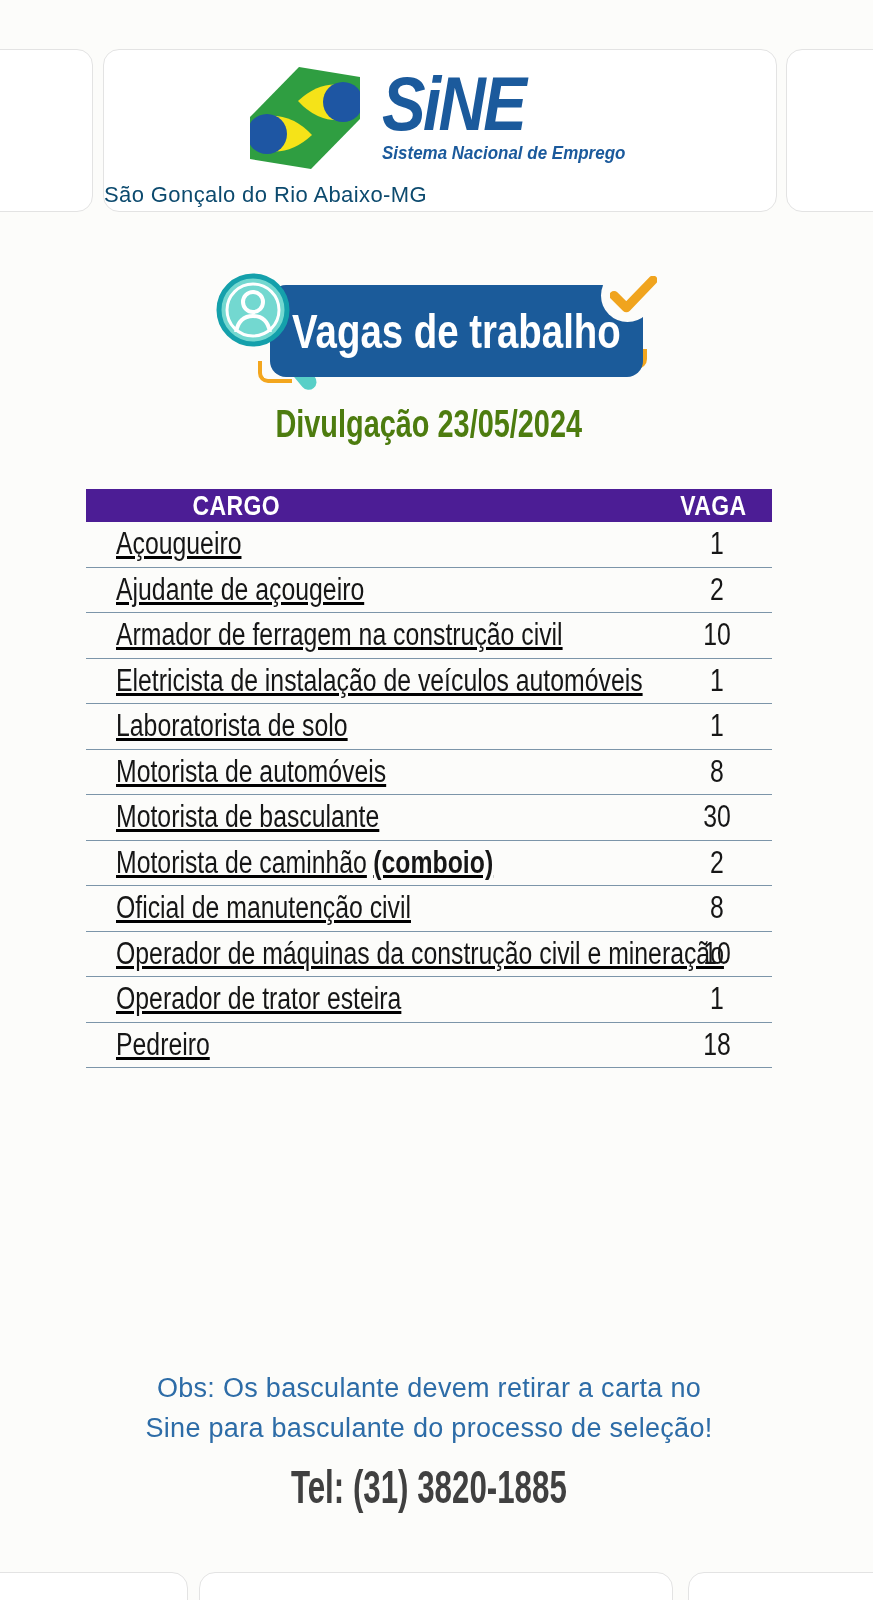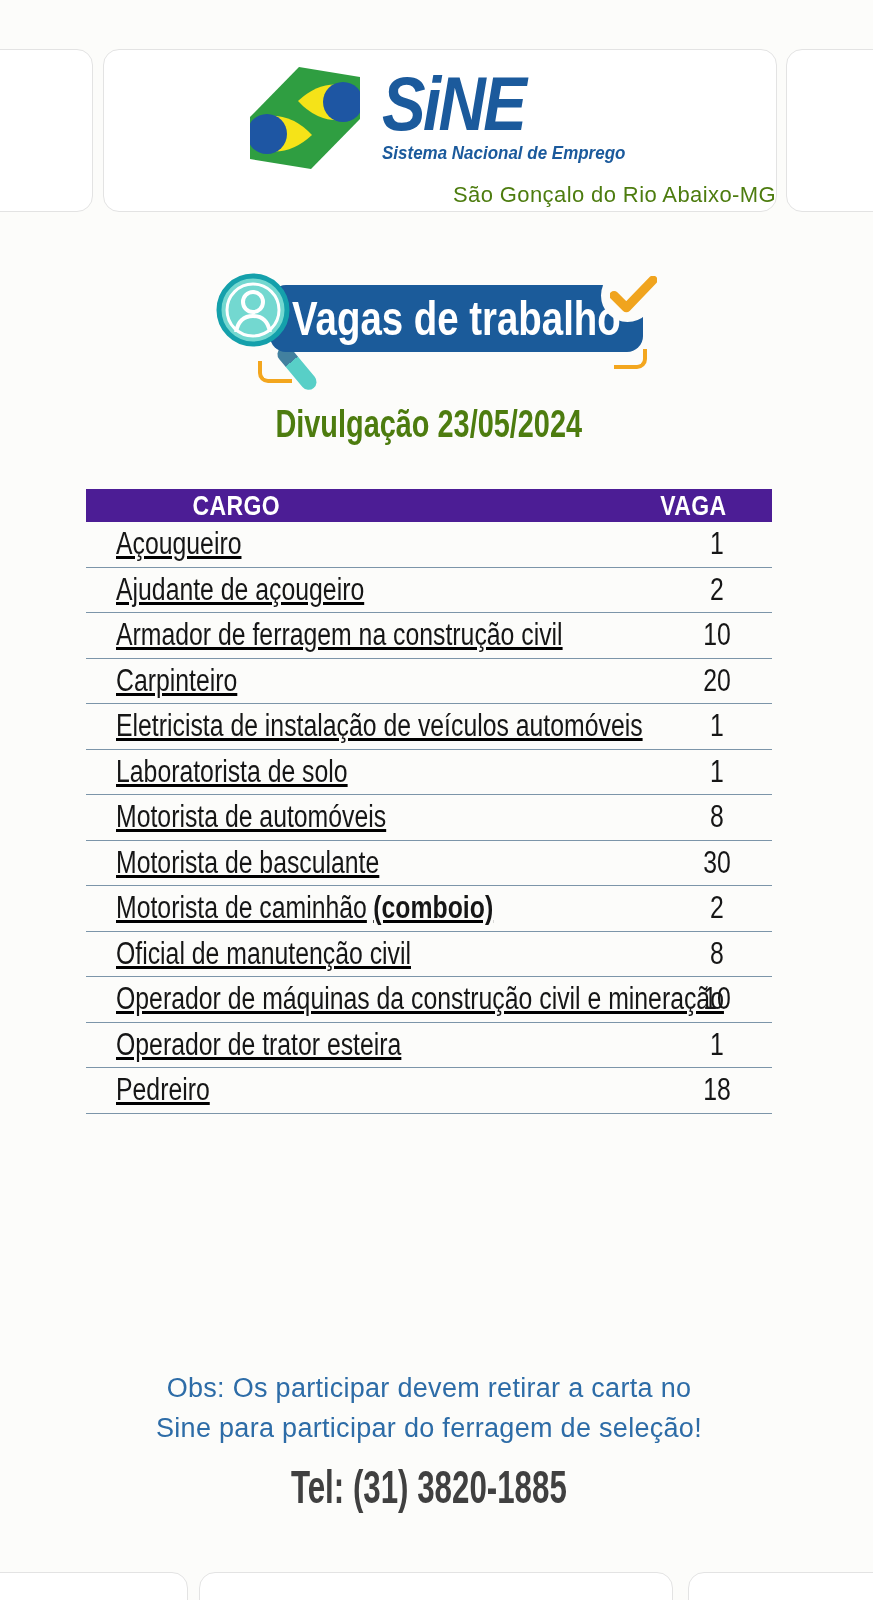--- a/index.html
+++ b/index.html
@@ -19,24 +19,24 @@
   #card-b-right { left:688px; width:211px; }
 
   
   .logo-row { display:flex; justify-content:center; align-items:flex-start; gap:20px; margin-top:15px; height:110px; }
   .logo-mark { width:114px; height:106px; flex:0 0 auto; }
   .brand-col { padding-top:4px; }
   .brand-name { font-size:76px; font-weight:700; font-style:italic; color:#1b5a9c;
                 letter-spacing:-3px; line-height:0.92; transform:scaleX(0.86); transform-origin:left top; white-space:nowrap; }
   .brand-tagline { font-size:17.5px; font-weight:700; font-style:italic; color:#1b5a9c;
                    margin-top:4px; transform:scaleX(0.97); transform-origin:left top; white-space:nowrap; }
-  .location { text-align:right; color:#4d7c0f; font-size:22px; letter-spacing:0.4px; margin-top:7px; }
+  .location { text-align:left; color:#0c4a6e; font-size:22px; letter-spacing:0.4px; margin-top:7px; }
 
   
-  #banner-rect { position:absolute; left:270px; top:285px; width:373px; height:67px;
+  #banner-rect { position:absolute; left:270px; top:285px; width:373px; height:92px;
                  background:#1b5b9a; border-radius:16px; display:flex; align-items:center; justify-content:center; z-index:3; }
   .banner-title { color:#ffffff; font-size:48px; font-weight:700; white-space:nowrap;
                   transform:scaleX(0.8); transform-origin:center; }
   #notch { position:absolute; left:601px; top:269px; width:53px; height:53px; border-radius:50%;
            background:#fcfcfa; z-index:4; }
   #check-icon { position:absolute; left:610px; top:276px; width:47px; height:39px; z-index:5; }
   #person-badge { position:absolute; left:216px; top:273px; width:74px; height:74px; z-index:4; }
   #handle { position:absolute; left:289px; top:342px; width:16px; height:52px; border-radius:8px;
             transform:rotate(-40deg); z-index:2;
             background:linear-gradient(to bottom, #42809f 0 34%, #58cfc7 34%); }
@@ -51,21 +51,21 @@
                 font-size:38px; font-weight:600; color:#4d7c0f; }
   #divulgacao .cond { display:inline-block; transform:scaleX(0.76); transform-origin:center; white-space:nowrap; }
 
   
   #jobs-table { position:absolute; left:86px; top:489px; width:686px; }
   .thead { position:relative; height:33px; background:#4c1d95; }
   .th { position:absolute; top:0; height:33px; line-height:33px; text-align:center;
         color:#ffffff; font-size:28px; font-weight:700; }
   .th span { display:inline-block; transform:scaleX(0.82); transform-origin:center; letter-spacing:0.5px; }
   .th-cargo { left:0; width:300px; }
-  .th-vaga  { left:552px; width:110px; }
+  .th-vaga  { left:572px; width:110px; }
   .trow { position:relative; height:45.5px; border-bottom:1.5px solid #7c95a9; display:flex; align-items:center;text-decoration:underline; }
   .cargo { margin-left:30px; font-size:31px; font-weight:500; color:#161616; white-space:nowrap;
            transform:scaleX(0.8); transform-origin:left center; }
   .cargo .cargo-bold { font-weight:700; margin-left:8px; }
   .vaga { position:absolute; left:576px; width:110px; text-align:center; font-size:31px; font-weight:500; color:#161616;
           transform:scaleX(0.8); transform-origin:center; }
 
   
   #obs-note { position:absolute; left:66px; top:1368px; width:726px; text-align:center;
               color:#2d6ca7; font-size:27px; line-height:40px; letter-spacing:0.3px; }
@@ -137,24 +137,20 @@
     </div>
     <div class="trow">
       <span class="cargo">Ajudante de açougeiro</span>
       <span class="vaga">2</span>
     </div>
     <div class="trow">
       <span class="cargo">Armador de ferragem na construção civil</span>
       <span class="vaga">10</span>
     </div>
     <div class="trow">
-      <span class="cargo">Carpinteiro</span>
-      <span class="vaga">20</span>
-    </div>
-    <div class="trow">
       <span class="cargo">Eletricista de instalação de veículos automóveis</span>
       <span class="vaga">1</span>
     </div>
     <div class="trow">
       <span class="cargo">Laboratorista de solo</span>
       <span class="vaga">1</span>
     </div>
     <div class="trow">
       <span class="cargo">Motorista de automóveis</span>
       <span class="vaga">8</span>
@@ -179,22 +175,22 @@
       <span class="cargo">Operador de trator esteira</span>
       <span class="vaga">1</span>
     </div>
     <div class="trow">
       <span class="cargo">Pedreiro</span>
       <span class="vaga">18</span>
     </div>
   </div>
 
   <div id="obs-note">
-    <div>Obs: Os participar devem retirar a carta no</div>
-    <div>Sine para participar do ferragem de seleção!</div>
+    <div>Obs: Os basculante devem retirar a carta no</div>
+    <div>Sine para basculante do processo de seleção!</div>
   </div>
   <div id="tel">
     <span class="cond">Tel: (31) 3820-1885</span>
   </div>
 
   <div class="card card-bottom" id="card-b-left"></div>
   <div class="card card-bottom" id="card-b-mid"></div>
   <div class="card card-bottom" id="card-b-right"></div>
 
 </div>

